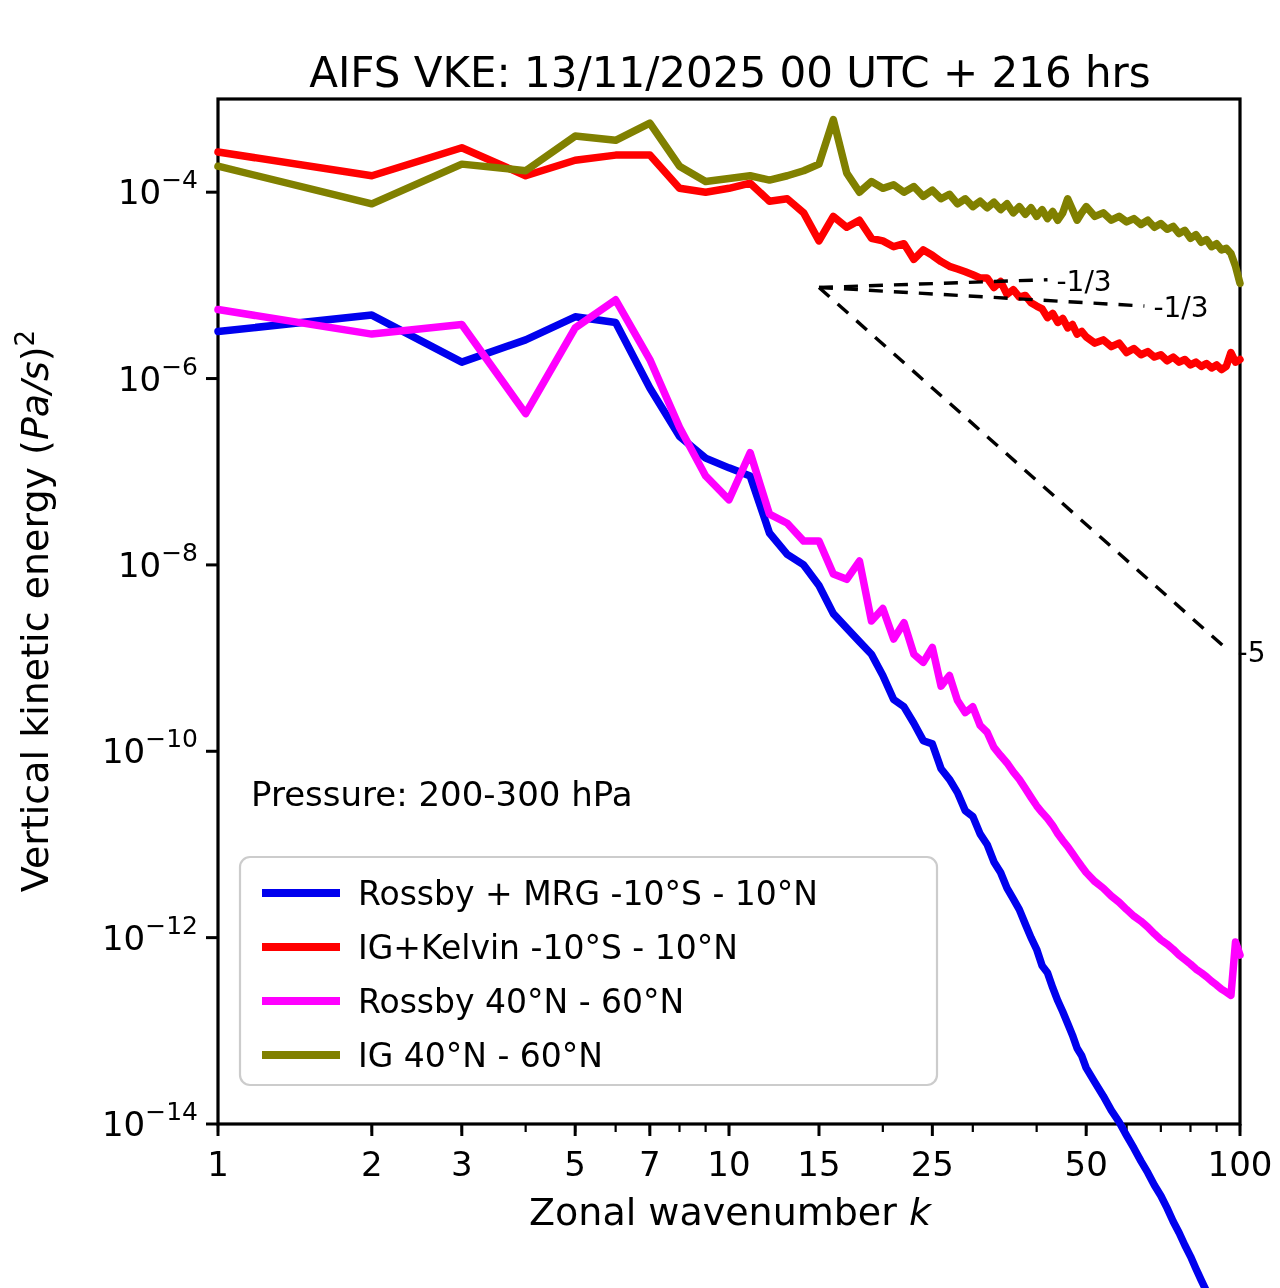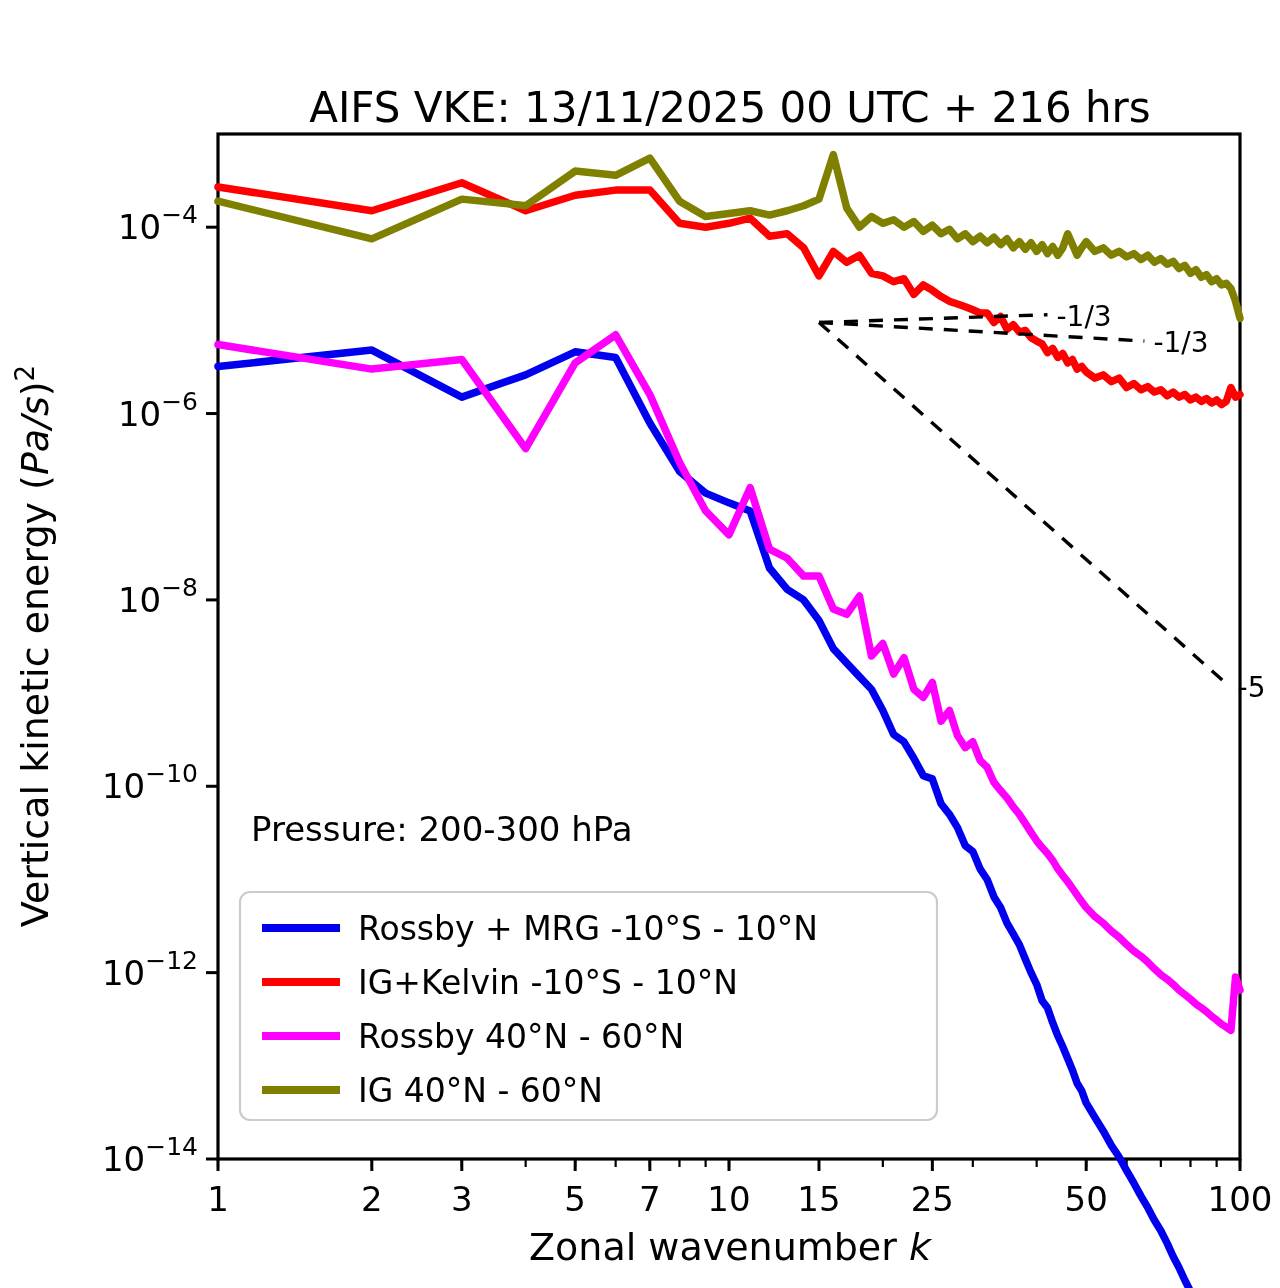--- a/index.html
+++ b/index.html
@@ -11,21 +11,20 @@
     width: 1280px;
     height: 1288px;
     font-family: "DejaVu Sans", sans-serif;
     overflow: hidden;
   }
   #figure {
     position: relative;
     width: 1280px;
     height: 1008px;
     background: #ffffff;
-    margin-top: 35px;
   }
   svg.plot {
     position: absolute;
     top: 0;
     left: 0;
     width: 1280px;
     height: 1288px;
   }
   .title-text {
     font-size: 42px;

